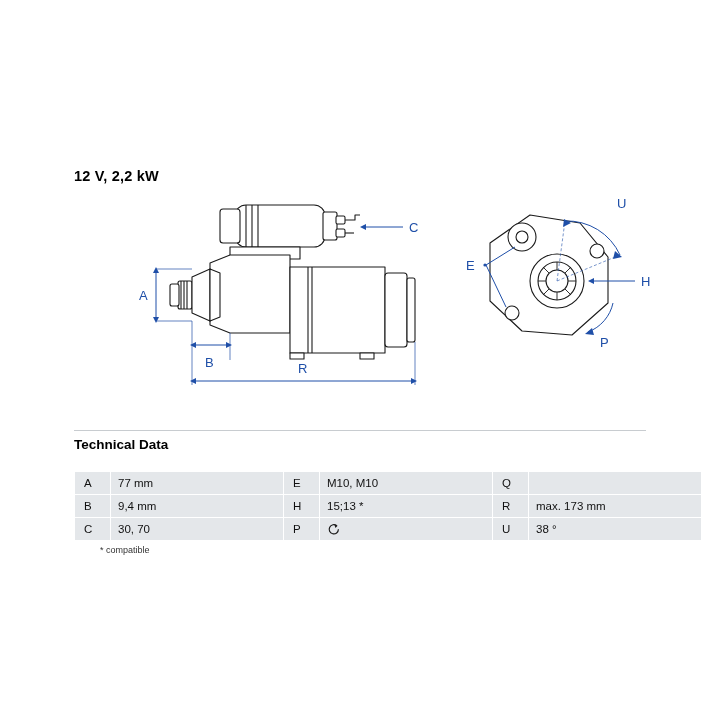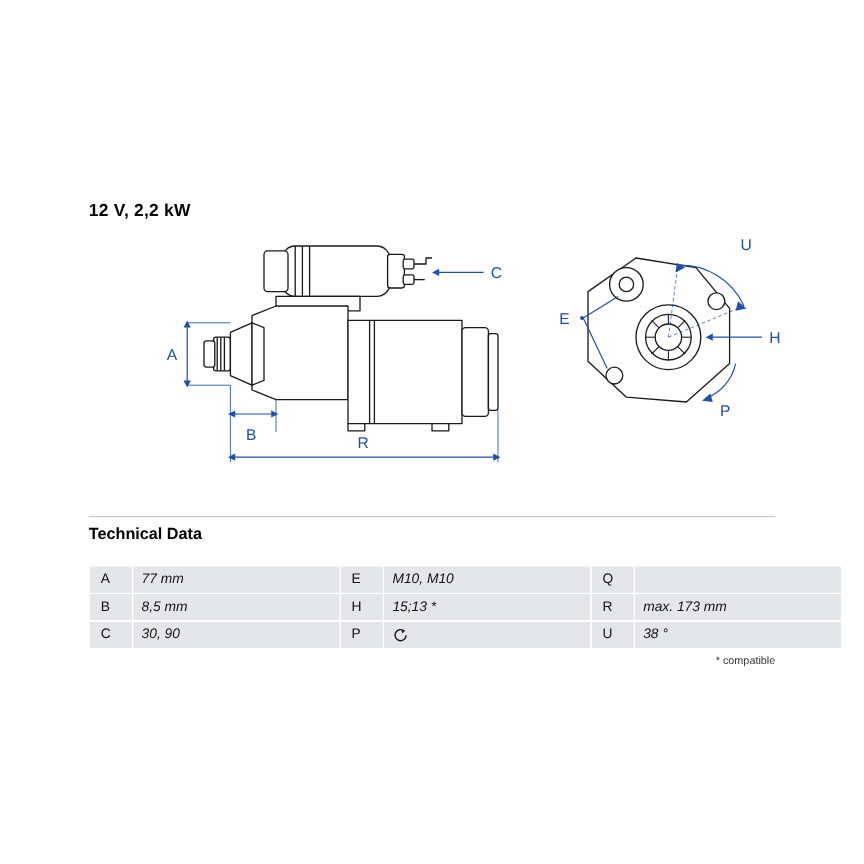--- a/index.html
+++ b/index.html
@@ -73,28 +73,26 @@
     white-space: nowrap;
     overflow: hidden;
   }
   table.tech td.key {
     font-weight: normal;
     width: 26px;
     padding-left: 9px;
   }
   table.tech td.val {
     width: 165px;
-    font-style: italic;
   }
   .footnote {
     font-size: 9px;
     color: #333;
     padding-top: 4px;
     padding-left: 26px;
-    text-align: right;
   }
   .top-rule {
     border-top: 1px solid #c8ccd0;
     height: 0;
     margin-bottom: 6px;
   }
   .pm-icon {
     display: inline-block;
     vertical-align: middle;
     line-height: 0;
@@ -229,29 +227,29 @@
         <tr>
           <td class="key">A</td>
           <td class="val">77 mm</td>
           <td class="key">E</td>
           <td class="val">M10, M10</td>
           <td class="key">Q</td>
           <td class="val"></td>
         </tr>
         <tr>
           <td class="key">B</td>
-          <td class="val">8,5 mm</td>
+          <td class="val">9,4 mm</td>
           <td class="key">H</td>
           <td class="val">15;13 *</td>
           <td class="key">R</td>
           <td class="val">max. 173 mm</td>
         </tr>
         <tr>
           <td class="key">C</td>
-          <td class="val">30, 90</td>
+          <td class="val">30, 70</td>
           <td class="key">P</td>
           <td class="val">
             <span class="pm-icon">
               <svg width="14" height="14" viewBox="0 0 14 14">
                 <path d="M11.4 7.3a4.6 4.6 0 1 1-1.6-3.5" fill="none" stroke="#1a1a1a" stroke-width="1.2"></path>
                 <path d="M7.4 2.4 L10.6 3.7 L8.4 5.9 Z" fill="#1a1a1a"></path>
               </svg>
             </span>
           </td>
           <td class="key">U</td>

